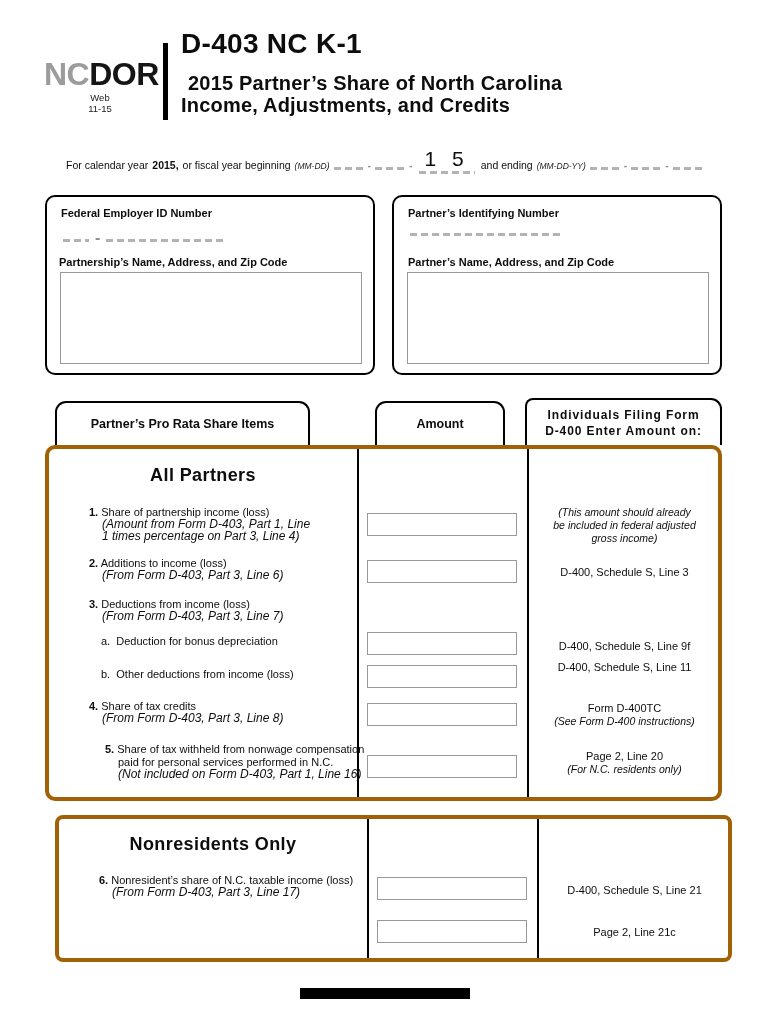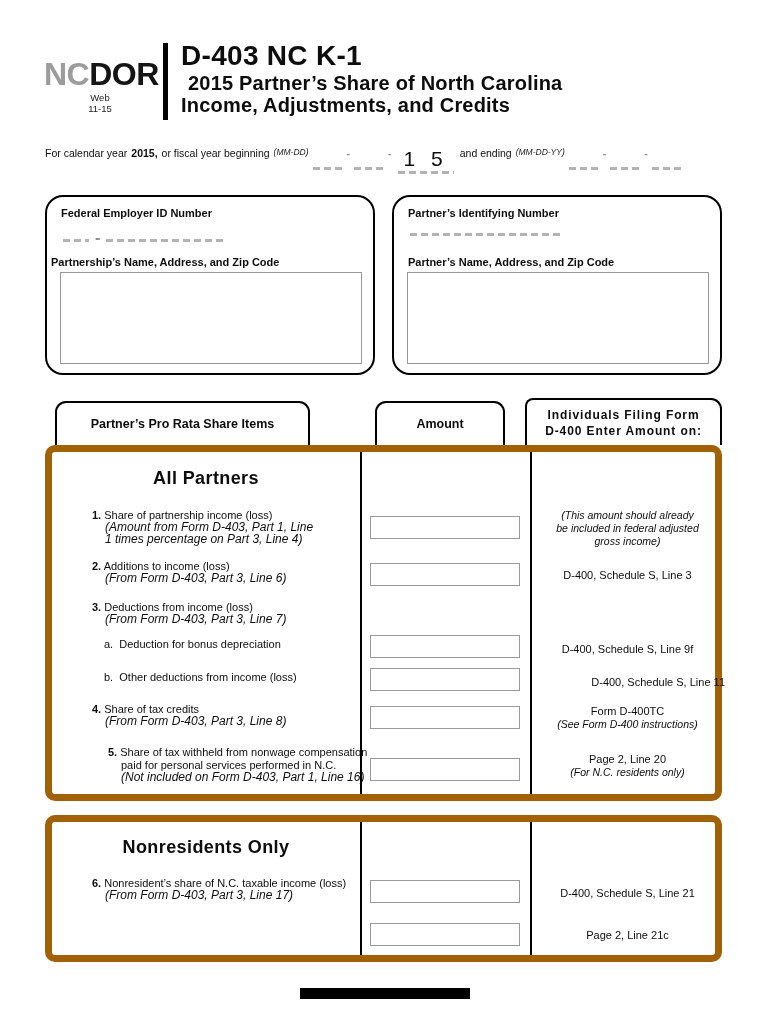--- a/index.html
+++ b/index.html
@@ -14,43 +14,43 @@
   .logo-nc{color:#9c9c9c;}
   .logo-dor{color:#151515;}
   .logo-o{position:relative;display:inline-block;}
   .logo-star{position:absolute;left:50%;top:55%;transform:translate(-50%,-50%);font-size:12px;color:#fff;font-weight:400;}
   .logo-web{text-align:center;font-size:9.5px;line-height:11px;color:#1c1c1c;width:80px;}
   .header-bar{width:5px;height:77px;background:#000;}
   .form-number{font-size:28px;font-weight:700;letter-spacing:0.3px;}
   .form-title{font-size:20px;font-weight:700;letter-spacing:0.2px;}
 
   
-  .fiscal{display:flex;align-items:flex-start;gap:4px;font-size:10.5px;white-space:nowrap;}
+  .fiscal{display:flex;align-items:flex-end;gap:4px;font-size:10.5px;white-space:nowrap;margin-left:21px;}
   .fiscal b{font-weight:700;}
   .fmt{font-style:italic;font-size:8.5px;color:#222;}
   .comb{display:inline-block;height:3px;background:repeating-linear-gradient(90deg,#b3b3b3 0 7px,transparent 7px 11px);align-self:flex-end;margin-bottom:1px;}
   .w26{width:26px;}.w30{width:30px;}.w118{width:118px;}.w150{width:150px;}
   .dash{color:#8f8f8f;font-weight:700;}
   .year-field{position:relative;font-size:21px;letter-spacing:5px;padding:0 8px 0 8px;font-weight:400;}
   .year-field::after{content:"";position:absolute;left:2px;right:2px;bottom:-3px;height:3px;background:repeating-linear-gradient(90deg,#b3b3b3 0 7px,transparent 7px 11px);}
 
   
-  .entity-box{position:absolute;width:330px;height:180px;border:2px solid #000;border-radius:18px;background:#fff;}
+  .entity-box{position:absolute;width:330px;height:180px;border:2px solid #000;border-radius:10px;background:#fff;}
   .box-label{position:absolute;font-size:11px;font-weight:700;white-space:nowrap;}
   .combrow{position:absolute;display:flex;align-items:flex-end;gap:6px;}
   .combrow .comb{margin-bottom:0;}
   .combrow .dash{line-height:9px;}
   .addr-box{position:absolute;border:1.5px solid #989898;background:#fff;resize:none;outline:none;font-family:inherit;font-size:12px;padding:4px;}
 
   
   .tab{position:absolute;background:#fff;border:2px solid #000;border-bottom:none;border-radius:11px 11px 0 0;display:flex;align-items:center;justify-content:center;font-weight:700;font-size:12.5px;}
   .col3-header{position:absolute;background:#fff;border:2px solid #000;border-bottom:none;border-radius:8px 11px 0 0;text-align:center;font-weight:700;font-size:12px;letter-spacing:0.9px;line-height:16px;padding-top:7px;}
 
   
-  .main-box{position:absolute;border:7px solid #a16207;border-radius:10px;background:#fff;}
+  .main-box{position:absolute;border:4px solid #a16207;border-radius:10px;background:#fff;}
   .vline{position:absolute;top:0;height:100%;width:2px;background:#000;}
   .section-title{position:absolute;width:308px;text-align:center;font-size:18px;font-weight:700;letter-spacing:0.4px;}
   .row{position:absolute;font-size:11px;line-height:13px;white-space:nowrap;}
   .row-num{font-weight:700;}
   .row-num-reg{font-weight:400;}
   .row-sub{font-style:italic;font-size:12px;line-height:11.5px;margin-left:13px;}
   .row-cont{margin-left:13px;}
   .it-inline{font-style:italic;font-size:9.5px;}
   .amount-input{position:absolute;width:150px;height:23px;border:1.5px solid #999;background:#fff;font-size:12px;padding:0 5px;outline:none;font-family:inherit;}
   .right-label{position:absolute;left:478px;width:195px;text-align:center;font-size:11px;line-height:13px;}
@@ -64,21 +64,21 @@
 <div class="page">
 
   <div class="abs logo" style="left:44px;top:56px;">
     <span class="logo-nc">NC</span><span class="logo-dor"><span>D</span><span class="logo-o"><span>O</span><span class="logo-star">★</span></span><span>R</span></span>
   </div>
   <div class="abs logo-web" style="left:60px;top:92px;">
     <div>Web</div>
     <div>11-15</div>
   </div>
   <div class="abs header-bar" style="left:163px;top:43px;"></div>
-  <div class="abs form-number" style="left:181px;top:40px;text-align:center;">D-403 NC K-1</div>
+  <div class="abs form-number" style="left:181px;top:28px;text-align:center;">D-403 NC K-1</div>
   <div class="abs form-title" style="left:188px;top:72px;">2015 Partner’s Share of North Carolina</div>
   <div class="abs form-title" style="left:181px;top:94px;">Income, Adjustments, and Credits</div>
 
   <div class="abs fiscal" style="left:45px;top:147px;">
     <span>For calendar year</span>
     <b>2015,</b>
     <span>or fiscal year beginning</span>
     <span class="fmt">(MM-DD)</span>
     <span class="comb w30"></span>
     <span class="dash">-</span>
@@ -94,21 +94,21 @@
     <span class="comb w30"></span>
   </div>
 
   <div class="entity-box" style="left:45px;top:195px;">
     <div class="box-label" style="left:14px;top:10px;">Federal Employer ID Number</div>
     <div class="combrow" style="left:16px;top:36px;">
       <span class="comb w26"></span>
       <span class="dash">-</span>
       <span class="comb w118"></span>
     </div>
-    <div class="box-label" style="left:4px;top:59px;">Partnership’s Name, Address, and Zip Code</div>
+    <div class="box-label" style="left:12px;top:59px;">Partnership’s Name, Address, and Zip Code</div>
     <textarea class="addr-box" style="left: 13px; top: 75px; width: 302px; height: 92px;"></textarea>
   </div>
 
   <div class="entity-box" style="left:392px;top:195px;">
     <div class="box-label" style="left:14px;top:10px;">Partner’s Identifying Number</div>
     <div class="combrow" style="left:16px;top:36px;">
       <span class="comb w150"></span>
     </div>
     <div class="box-label" style="left:14px;top:59px;">Partner’s Name, Address, and Zip Code</div>
     <textarea class="addr-box" style="left: 13px; top: 75px; width: 302px; height: 92px;"></textarea>
@@ -158,21 +158,21 @@
     <div class="row" style="left:52px;top:186px;">
       <div><span class="row-num-reg">a.</span>&nbsp; <span>Deduction for bonus depreciation</span></div>
     </div>
     <input class="amount-input" style="left: 318px; top: 183px;">
     <div class="right-label" style="top:191px;">D-400, Schedule S, Line 9f</div>
 
     <div class="row" style="left:52px;top:219px;">
       <div><span class="row-num-reg">b.</span>&nbsp; <span>Other deductions from income (loss)</span></div>
     </div>
     <input class="amount-input" style="left: 318px; top: 216px;">
-    <div class="right-label" style="top:224px;text-align:right;">D-400, Schedule S, Line 11</div>
+    <div class="right-label" style="top:212px;">D-400, Schedule S, Line 11</div>
 
     <div class="row" style="left:40px;top:251px;">
       <div><span class="row-num">4.</span> <span>Share of tax credits</span></div>
       <div class="row-sub">(From Form D-403, Part 3, Line 8)</div>
     </div>
     <input class="amount-input" style="left: 318px; top: 254px;">
     <div class="right-label" style="top:253px;">
       <div>Form D-400TC</div>
       <div class="right-it">(See Form D-400 instructions)</div>
     </div>
@@ -182,21 +182,21 @@
       <div class="row-cont">paid for personal services performed in N.C.</div>
       <div class="row-sub">(Not included on Form D-403, Part 1, Line 16)</div>
     </div>
     <input class="amount-input" style="left: 318px; top: 306px;">
     <div class="right-label" style="top:301px;">
       <div>Page 2, Line 20</div>
       <div class="right-it">(For N.C. residents only)</div>
     </div>
   </div>
 
-  <div class="main-box" style="left:45px;top:815px;width:677px;height:147px;">
+  <div class="main-box" style="left:55px;top:815px;width:677px;height:147px;border-radius:8px;">
     <div class="vline" style="left:308px;"></div>
     <div class="vline" style="left:478px;"></div>
 
     <div class="section-title" style="left:0;top:15px;">Nonresidents Only</div>
 
     <div class="row" style="left:40px;top:55px;">
       <div><span class="row-num">6.</span> <span>Nonresident’s share of N.C. taxable income (loss)</span></div>
       <div class="row-sub">(From Form D-403, Part 3, Line 17)</div>
     </div>
     <input class="amount-input" style="left: 318px; top: 58px;">

